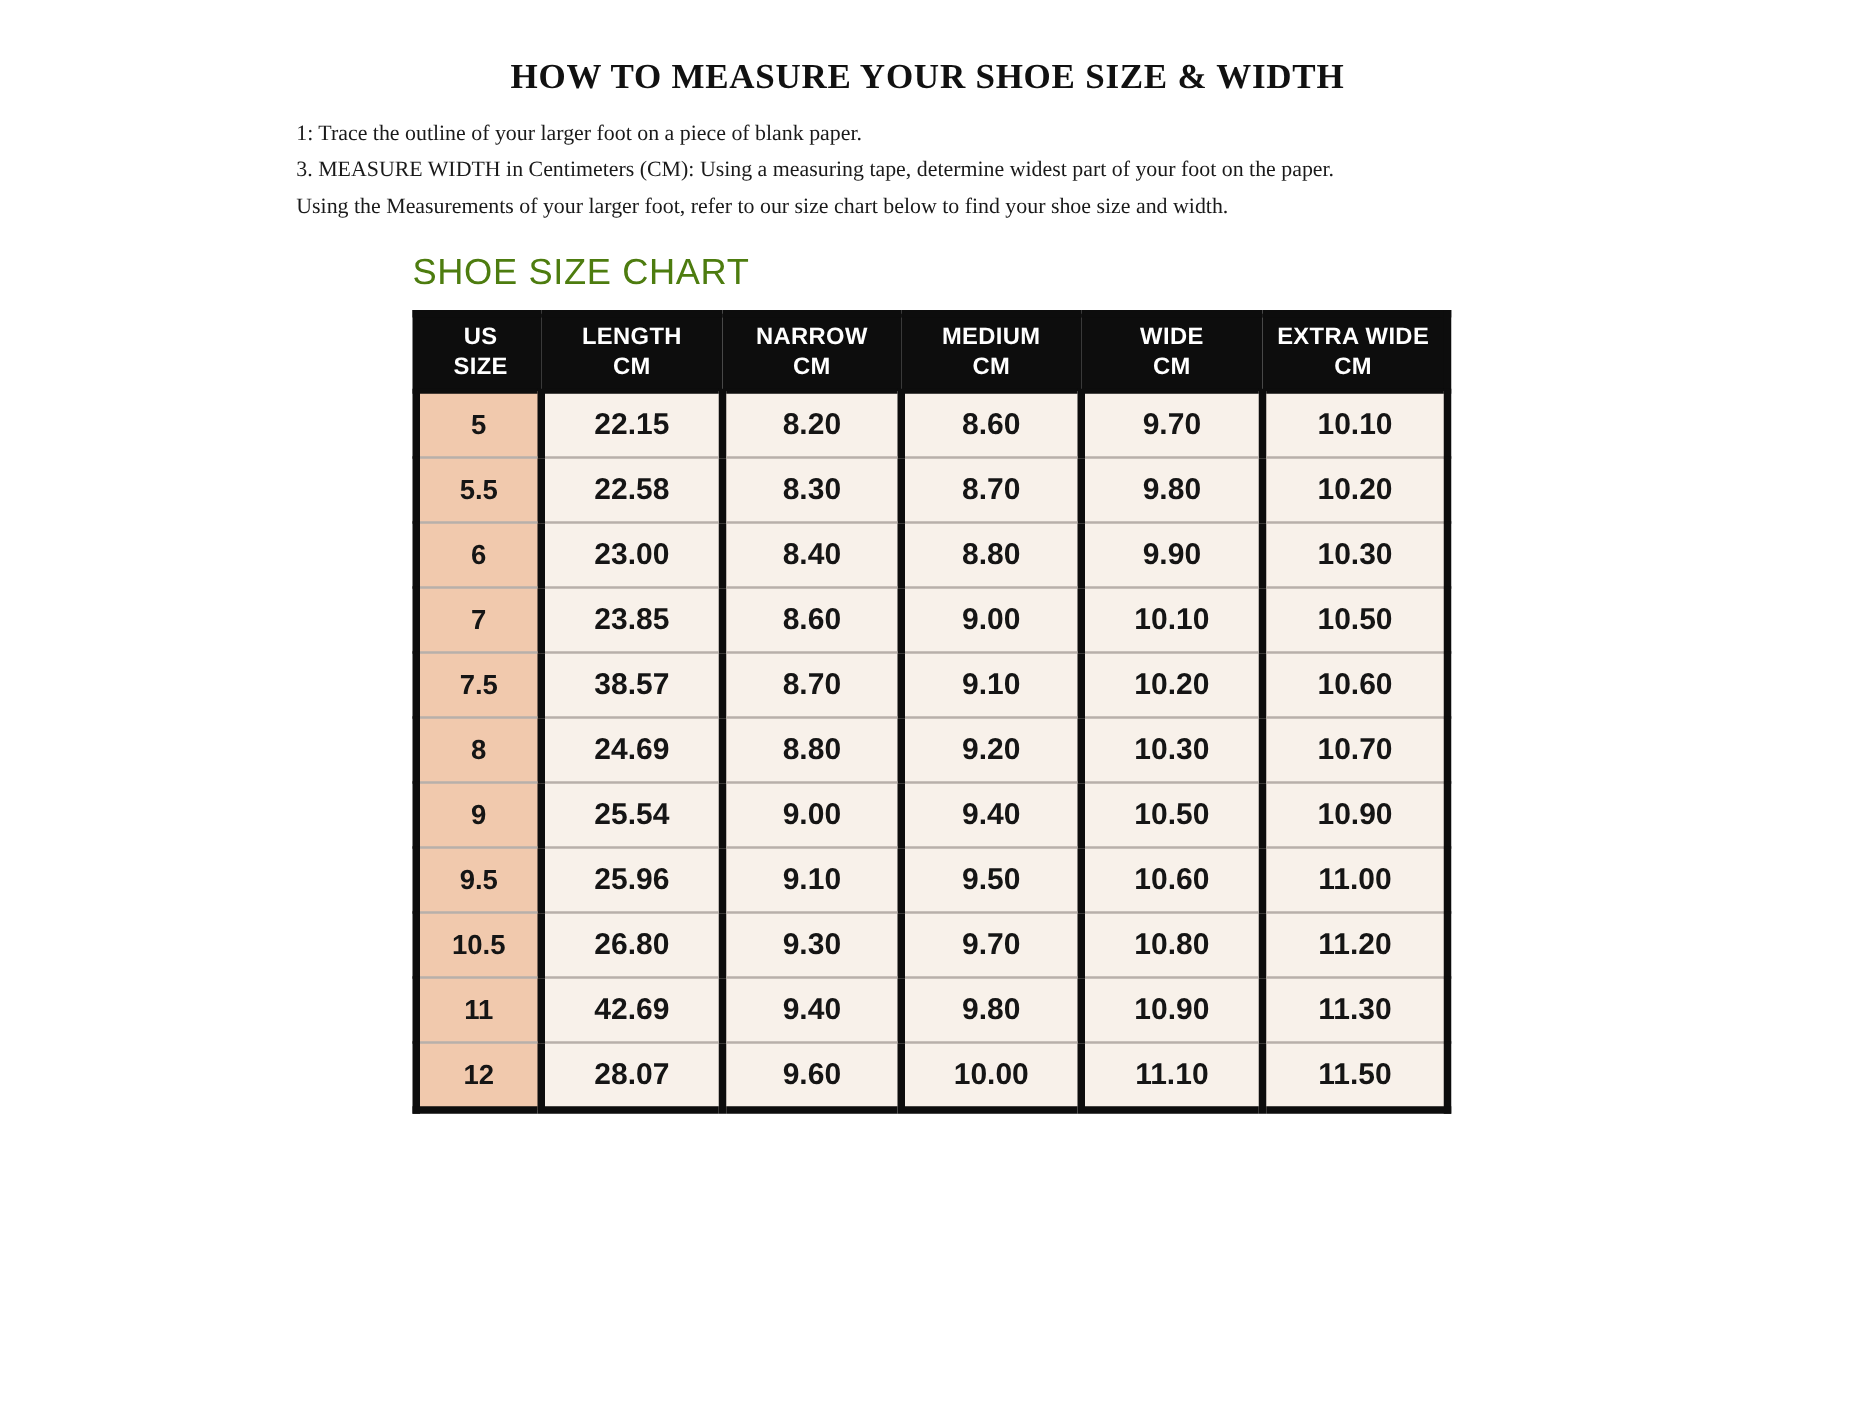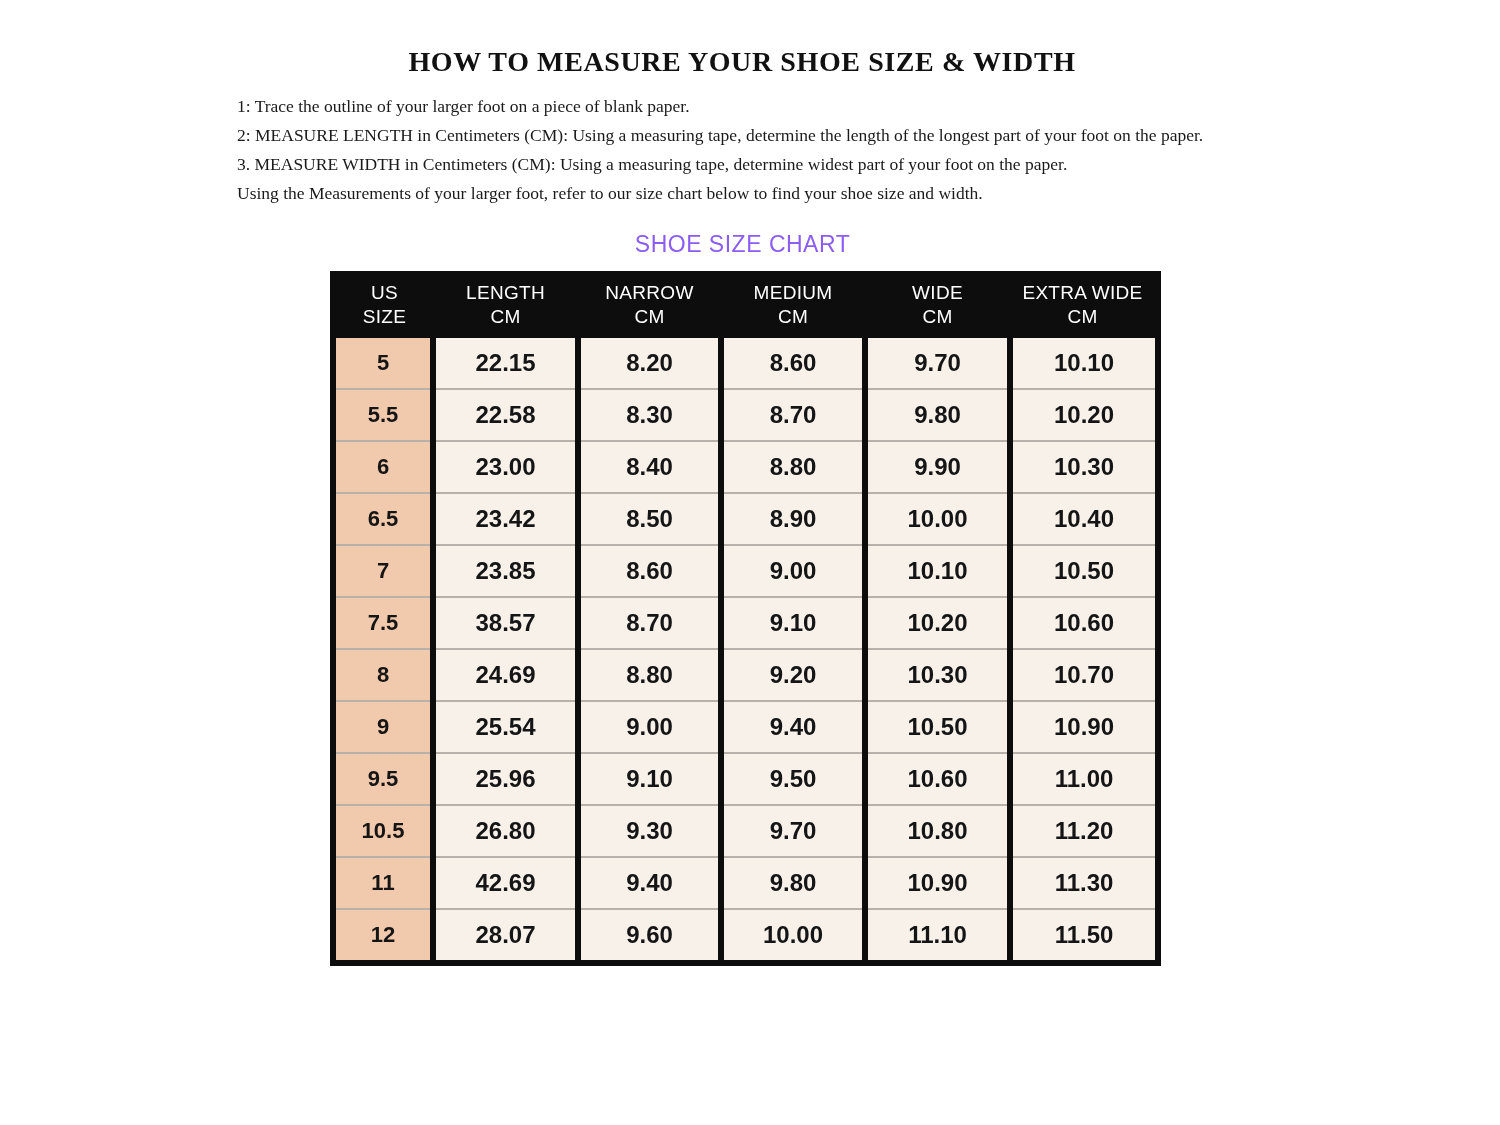--- a/index.html
+++ b/index.html
@@ -31,38 +31,38 @@
     font-size: 17.5px;
     line-height: 1.48;
     color: #1a1a1a;
   }
   .instructions p {
     margin: 0 0 3px 0;
   }
   .chart-title {
     width: 825px;
     margin: 24px 0 0 330px;
-    text-align: center;
-    font-size: 23px;
+    text-align: left;
+    font-size: 29px;
     letter-spacing: 0.5px;
-    color: #8b5cf6;
+    color: #4d7c0f;
   }
   table.size-table {
     margin: 13px 0 0 330px;
     width: 825px;
     table-layout: fixed;
     border-collapse: collapse;
     border: 6px solid var(--header-bg, #0d0d0d);
   }
   table.size-table th {
     background: var(--header-bg, #0d0d0d);
     color: var(--header-text, #ffffff);
     height: 57px;
     font-size: 19px;
-    font-weight: normal;
+    font-weight: bold;
     line-height: 1.25;
     letter-spacing: 0.3px;
     vertical-align: middle;
     padding: 0;
     border-bottom: 4px solid var(--header-bg, #0d0d0d);
   }
   table.size-table td {
     background: var(--cell-bg, #f8f1ea);
     height: 50px;
     text-align: center;
@@ -83,21 +83,20 @@
     border-top: none;
   }
 </style>
 </head>
 <body style="--header-bg: #0d0d0d; --header-text: #ffffff; --size-col-bg: #f1c9ad; --cell-bg: #f8f1ea; --row-divider: #b8b0aa; --cell-text: #151515;">
 
 <h1 class="page-title">HOW TO MEASURE YOUR SHOE SIZE &amp; WIDTH</h1>
 
 <div class="instructions">
   <p>1: Trace the outline of your larger foot on a piece of blank paper.</p>
-  <p>2: MEASURE LENGTH in Centimeters (CM): Using a measuring tape, determine the length of the longest part of your foot on the paper.</p>
   <p>3. MEASURE WIDTH in Centimeters (CM): Using a measuring tape, determine widest part of your foot on the paper.</p>
   <p>Using the Measurements of your larger foot, refer to our size chart below to find your shoe size and width.</p>
 </div>
 
 <div class="chart-title">SHOE SIZE CHART</div>
 
 <table class="size-table">
   <colgroup>
     <col style="width:100px">
     <col style="width:145px">
@@ -153,28 +152,20 @@
       </tr>
       <tr>
         <td class="size-cell">6</td>
         <td>23.00</td>
         <td>8.40</td>
         <td>8.80</td>
         <td>9.90</td>
         <td>10.30</td>
       </tr>
       <tr>
-        <td class="size-cell">6.5</td>
-        <td>23.42</td>
-        <td>8.50</td>
-        <td>8.90</td>
-        <td>10.00</td>
-        <td>10.40</td>
-      </tr>
-      <tr>
         <td class="size-cell">7</td>
         <td>23.85</td>
         <td>8.60</td>
         <td>9.00</td>
         <td>10.10</td>
         <td>10.50</td>
       </tr>
       <tr>
         <td class="size-cell">7.5</td>
         <td>38.57</td>

